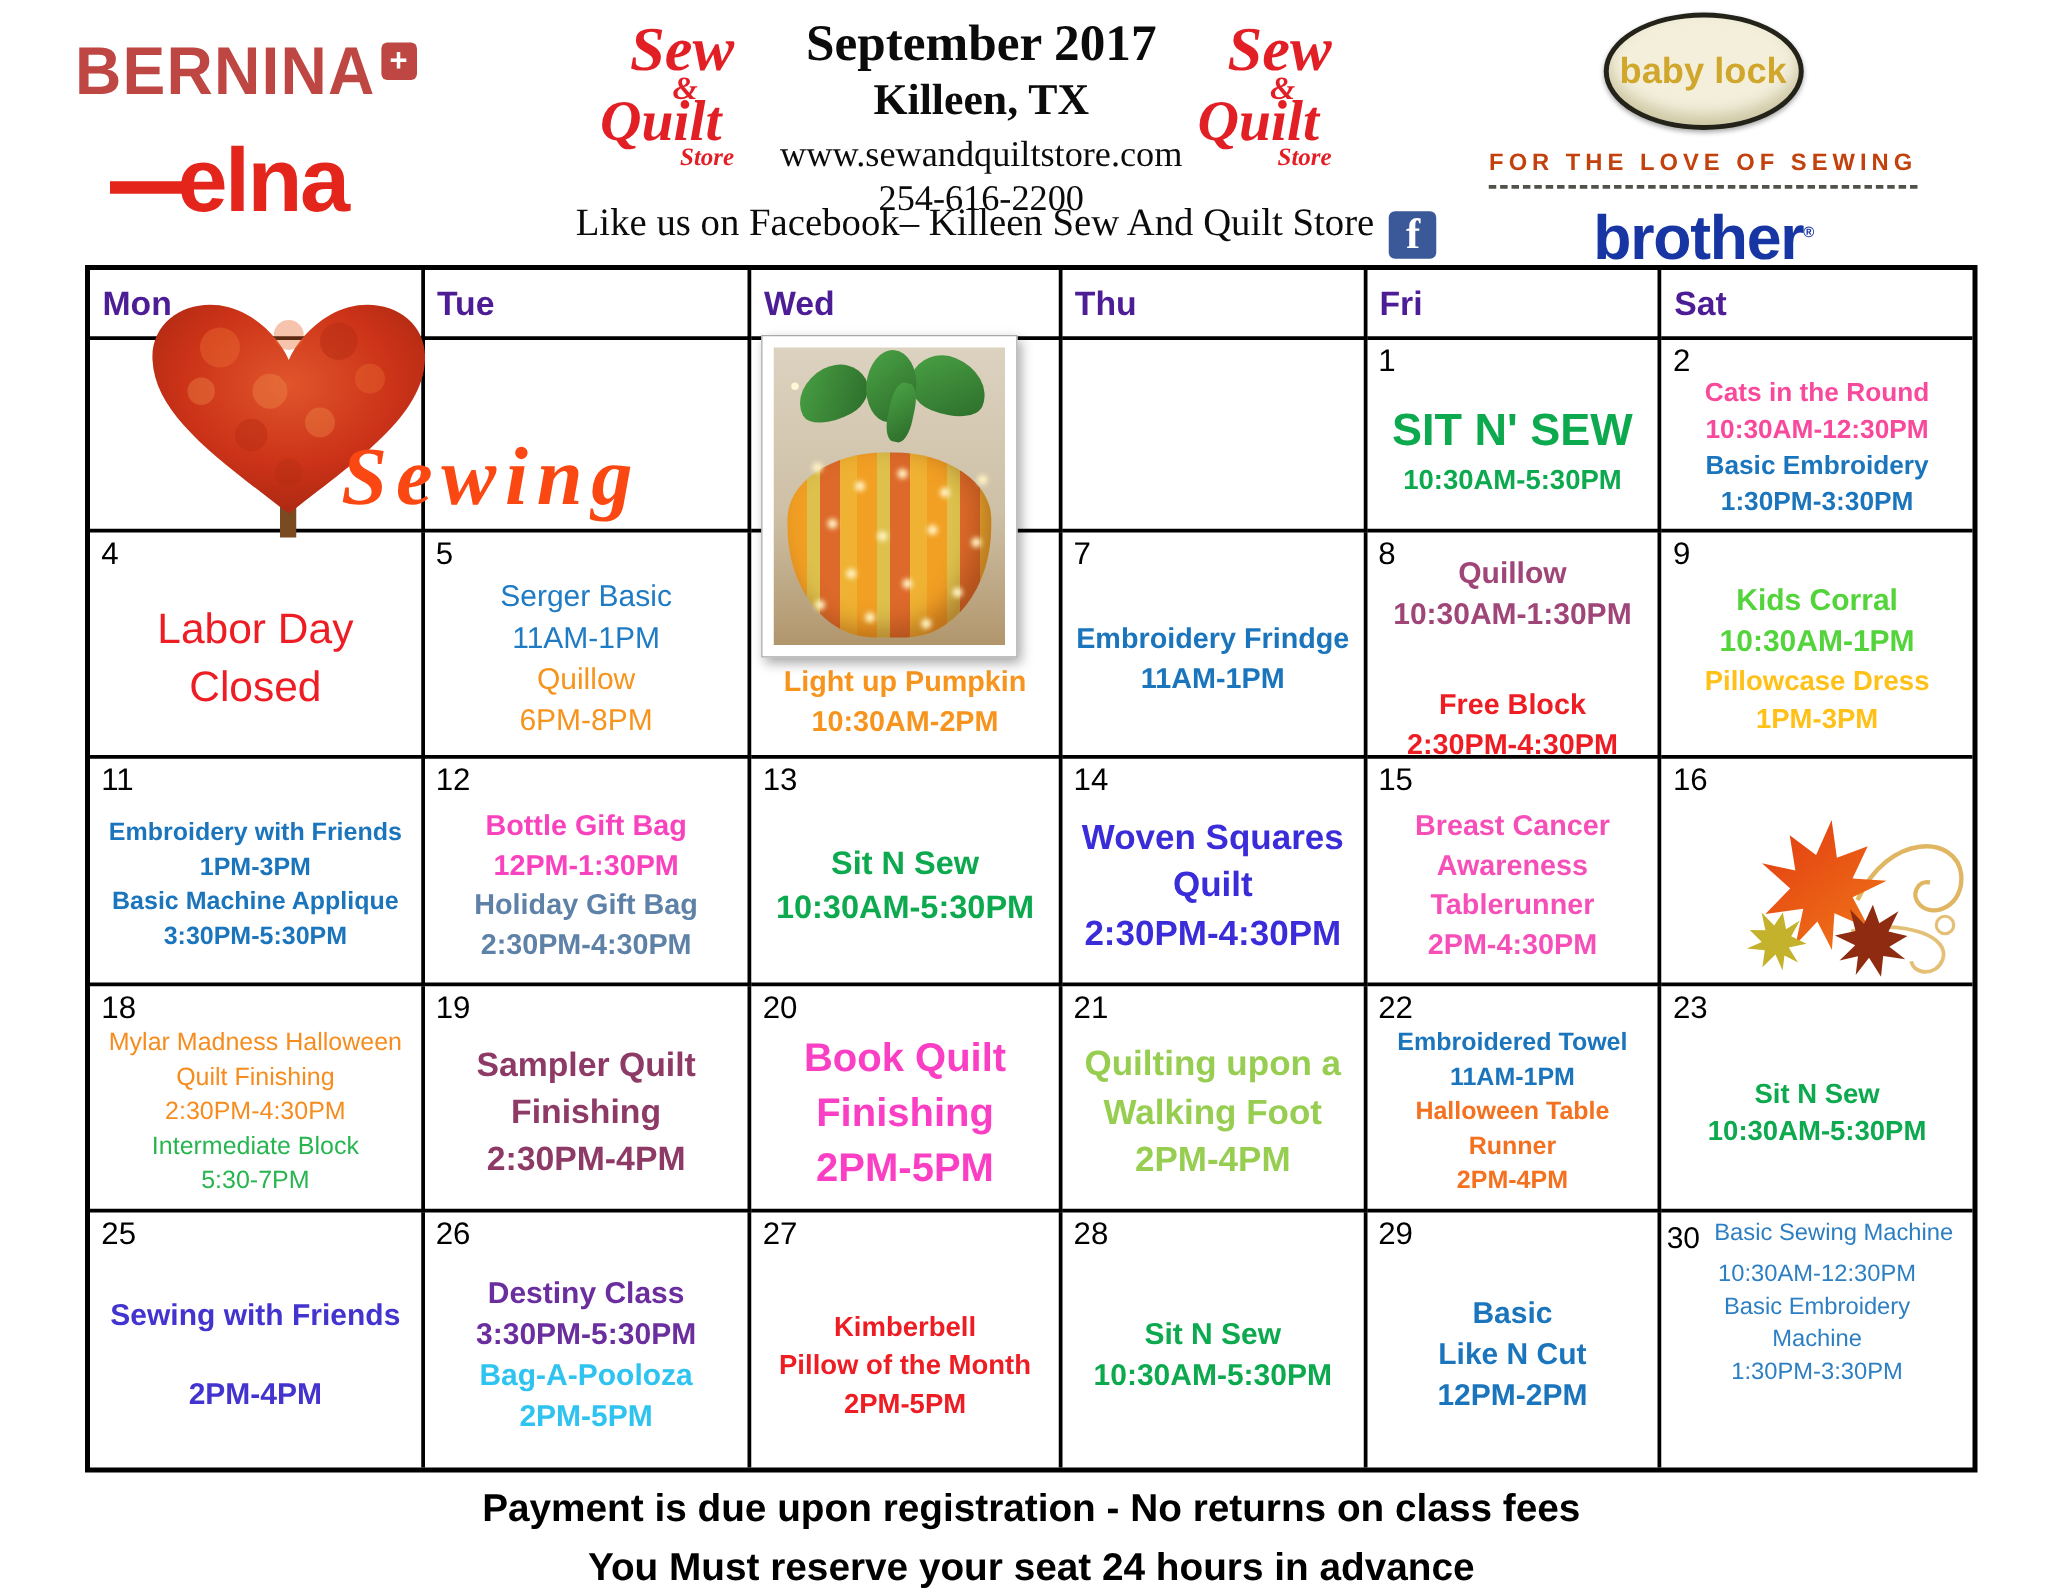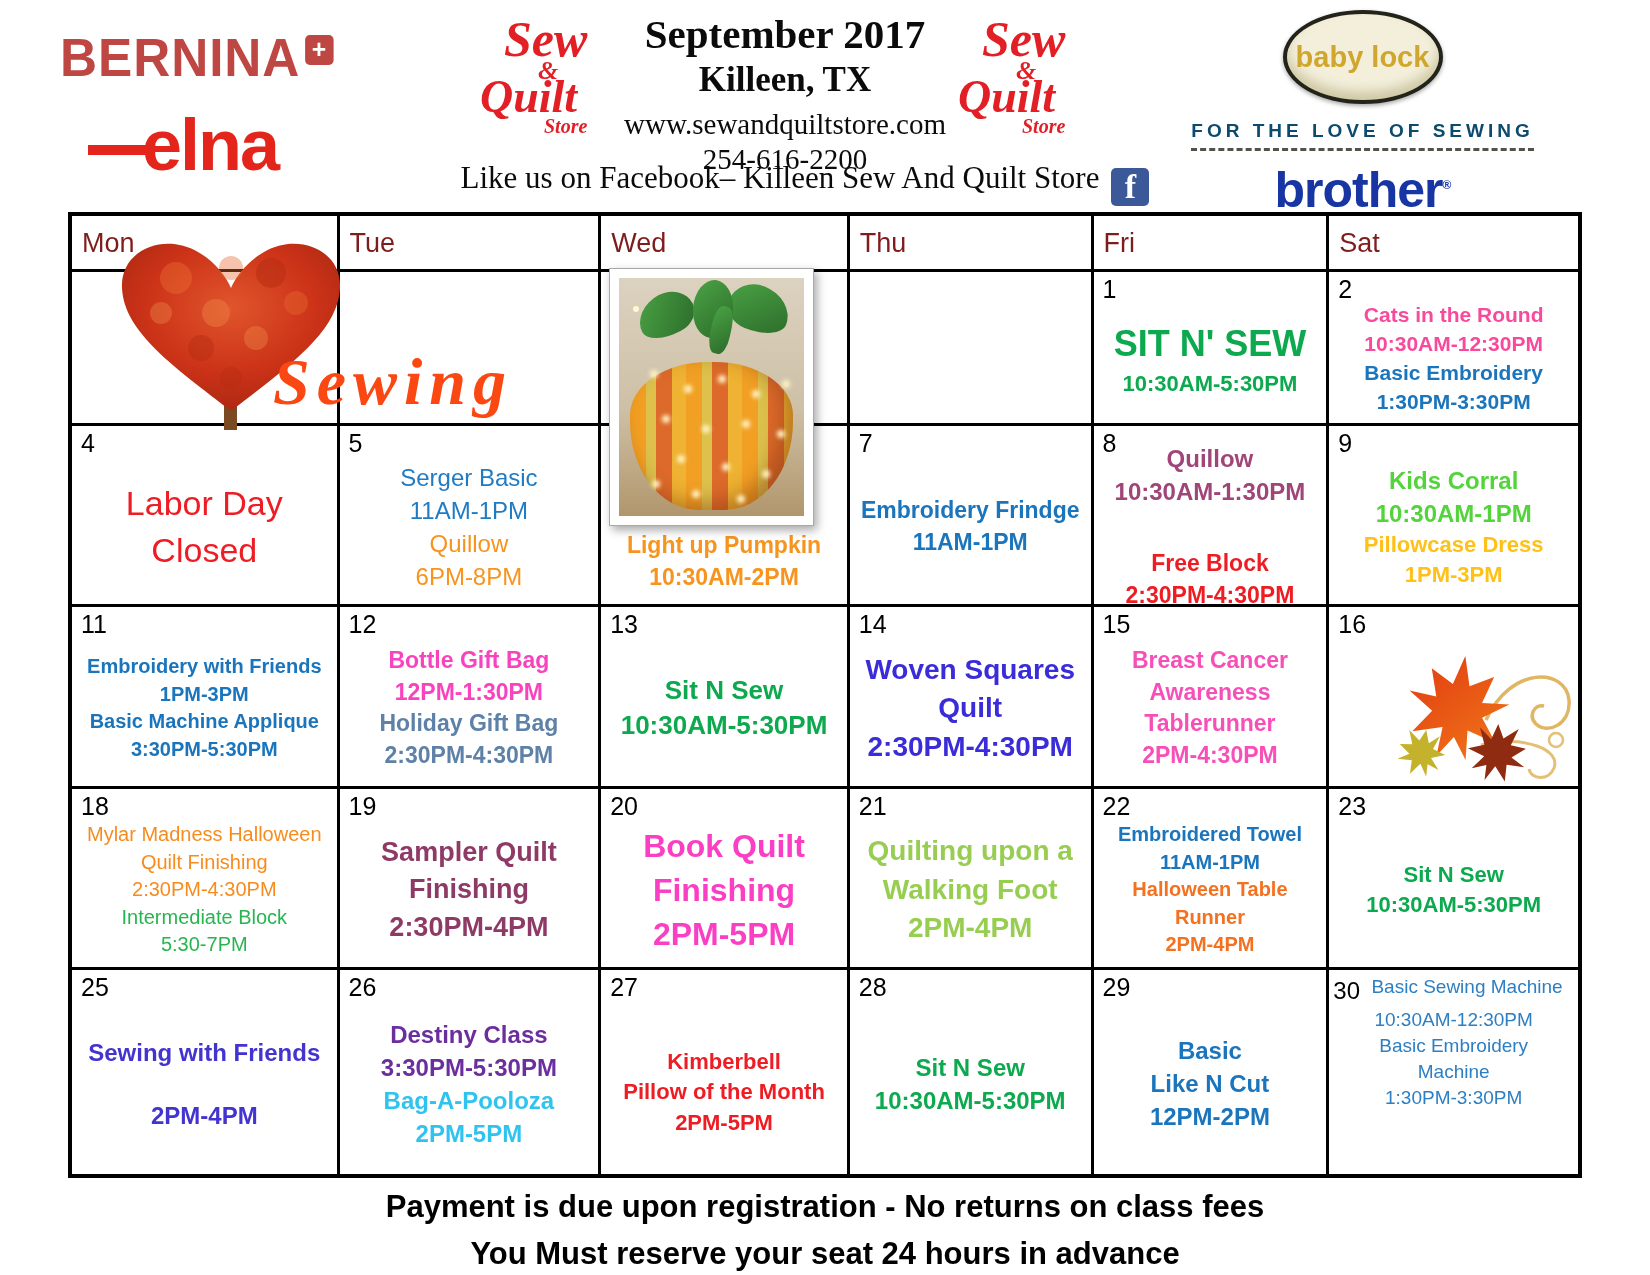--- a/index.html
+++ b/index.html
@@ -35,34 +35,34 @@
            font-family:"Liberation Serif",serif;font-size:31px;color:#0b0b0b;white-space:nowrap;}
   .fb-icon{display:inline-block;width:38px;height:38px;background:#3B5998;border-radius:5px;
            color:#fff;font-family:"Liberation Serif",serif;font-weight:700;font-size:34px;
            line-height:38px;text-align:center;vertical-align:-10px;margin-left:12px;}
 
   .babylock{position:absolute;left:1190px;top:10px;width:345px;text-align:center;}
   .bl-oval{width:152px;height:86px;margin:0 auto;background:#F3EFDB;border:4px solid #23231A;
            border-radius:50%;display:flex;align-items:center;justify-content:center;
            box-shadow:0 2px 4px rgba(0,0,0,.35), inset 0 -8px 12px rgba(150,140,80,.4);}
   .bl-text{color:#D0A72C;font-weight:700;font-size:29px;letter-spacing:0;}
-  .bl-tagline{margin-top:16px;font-size:19px;font-weight:700;letter-spacing:4px;color:#0c4a6e;
+  .bl-tagline{margin-top:16px;font-size:19px;font-weight:700;letter-spacing:4px;color:#c2410c;
            border-bottom:3px dashed #52524A;padding-bottom:6px;display:inline-block;white-space:nowrap;}
   .brother{margin-top:10px;font-size:50px;font-weight:700;color:#1736A4;letter-spacing:-1px;}
   .brother sup{font-size:12px;}
 
   
   .calendar{position:absolute;left:68px;top:212px;width:1514px;height:966px;}
   .grid{display:grid;width:100%;height:100%;box-sizing:border-box;border:4px solid #000;
         grid-template-columns:269fr 263fr 250fr 245fr 237fr 250fr;
         grid-template-rows:56fr 156fr 182fr 184fr 182fr 206fr;background:#fff;}
   .grid > div{border-right:3px solid #000;border-bottom:3px solid #000;box-sizing:border-box;}
   .grid > div:nth-child(6n){border-right:none;}
   .grid > div:nth-child(n+31){border-bottom:none;}
-  .day-header{font-size:27px;font-weight:400;color:#7f1d1d;padding:12px 0 0 10px;}
+  .day-header{font-size:27px;font-weight:700;color:#4c1d95;padding:12px 0 0 10px;}
   .cell{position:relative;}
   .date{position:absolute;top:3px;left:9px;font-size:25px;font-weight:400;color:#000;z-index:1;}
   .content{position:absolute;left:0;top:0;right:0;bottom:0;display:flex;flex-direction:column;
            justify-content:center;padding:32px 4px 8px;box-sizing:border-box;text-align:center;}
   .content.bottom{justify-content:flex-end;padding-bottom:10px;}
   .content.top{justify-content:flex-start;padding-top:4px;}
   .line{line-height:1.38;}
   .date-inline{color:#000;font-size:24px;font-weight:400;float:left;}
 
   

